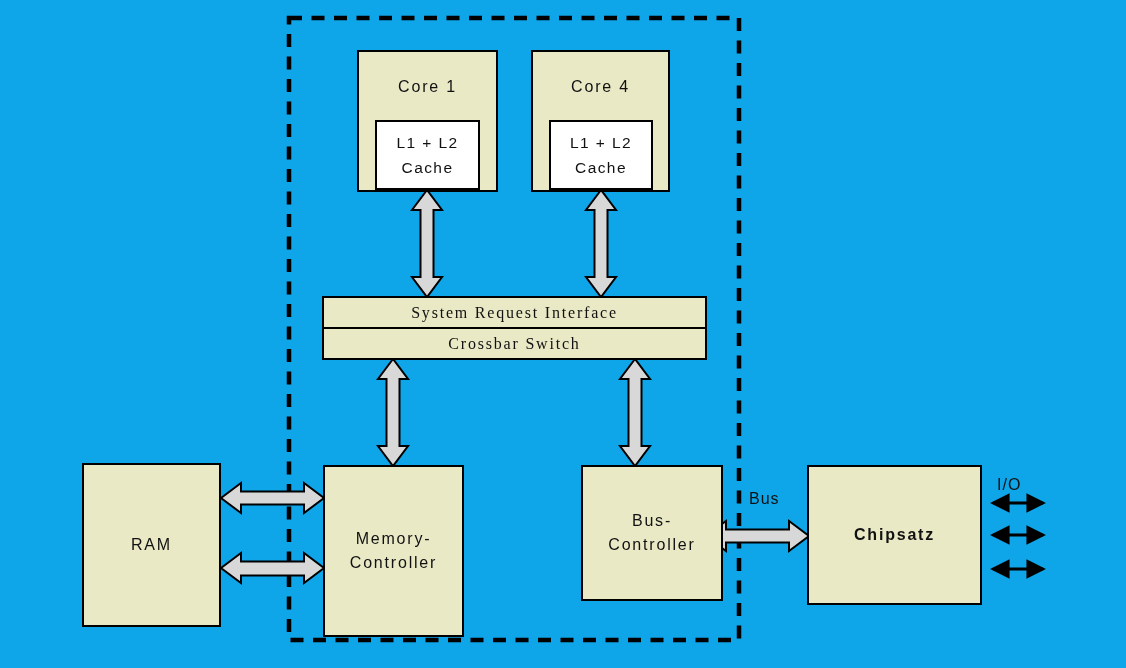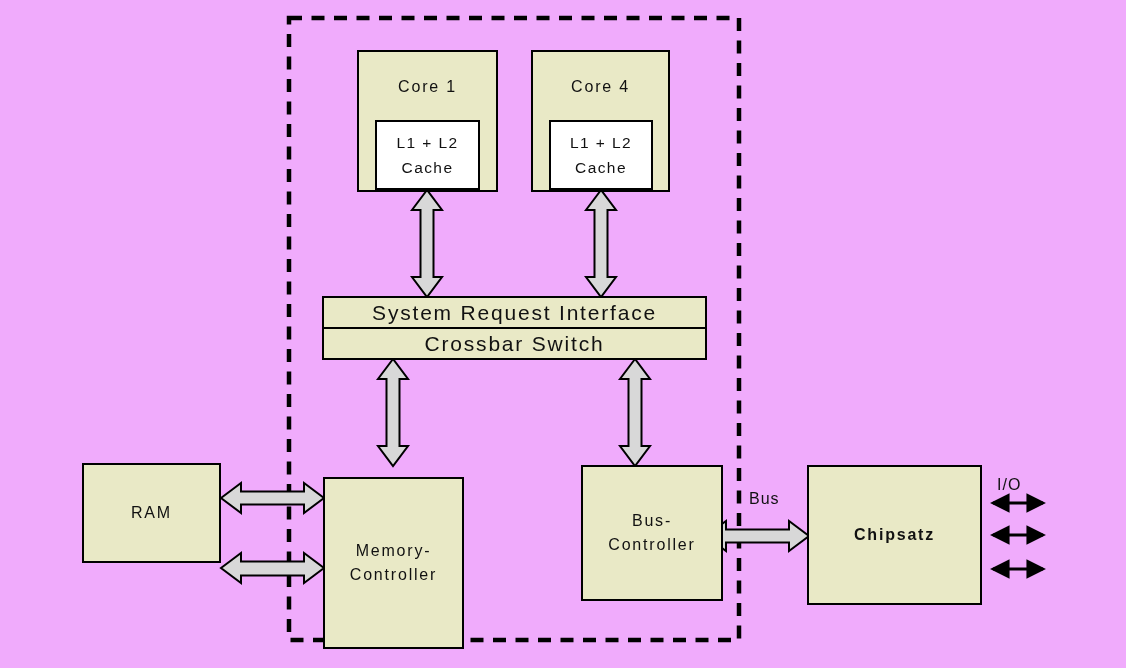--- a/index.html
+++ b/index.html
@@ -1,20 +1,20 @@
 <!DOCTYPE html>
 <html><head>
 <meta charset="utf-8">
 <style>
   html, body { margin: 0; padding: 0; background: #ffffff; }
   .canvas {
     position: relative;
     width: 1126px;
     height: 668px;
-    background: #f0abfc;
+    background: #0ea5e9;
     font-family: "Liberation Sans", "DejaVu Sans", sans-serif;
     color: #111111;
     overflow: hidden;
   }
   .layer { position: absolute; left: 0; top: 0; }
   .box {
     position: absolute;
     box-sizing: border-box;
     background: #e9e9c6;
     border: 2.5px solid #000000;
@@ -38,22 +38,23 @@
     border: 2.5px solid #000000;
     background: #e9e9c6;
     display: flex;
     flex-direction: column;
   }
   .stack .row {
     flex: 1;
     display: flex;
     align-items: center;
     justify-content: center;
-    font-size: 21px;
+    font-size: 16px;
     letter-spacing: 1.8px;
+    font-family: Liberation Serif, serif;
   }
   .stack .row + .row { border-top: 2.5px solid #000000; }
   .float-label {
     position: absolute;
     font-size: 16px;
     letter-spacing: 1px;
     white-space: nowrap;
   }
 </style>
 </head>
@@ -109,25 +110,25 @@
 
   <div class="stack" style="left:322px; top:296px; width:385px; height:64px;">
     <div class="row">
       <span>System Request Interface</span>
     </div>
     <div class="row">
       <span>Crossbar Switch</span>
     </div>
   </div>
 
-  <div class="box center-flex" style="left:82px; top:463px; width:139px; height:100px;">
+  <div class="box center-flex" style="left:82px; top:463px; width:139px; height:164px;">
     <span>RAM</span>
   </div>
 
-  <div class="box center-flex two-line" style="left:323px; top:477px; width:141px; height:172px;">
+  <div class="box center-flex two-line" style="left:323px; top:465px; width:141px; height:172px;">
     <span>Memory-</span>
     <span>Controller</span>
   </div>
 
   <div class="box center-flex two-line" style="left:581px; top:465px; width:142px; height:136px;">
     <span>Bus-</span>
     <span>Controller</span>
   </div>
 
   <div class="box center-flex" style="left:807px; top:465px; width:175px; height:140px;font-weight:bold;">

